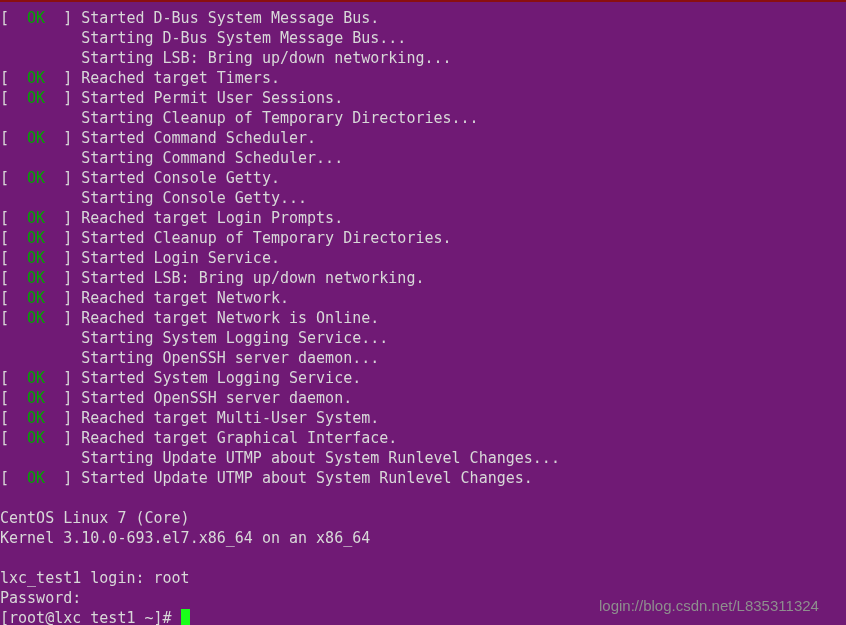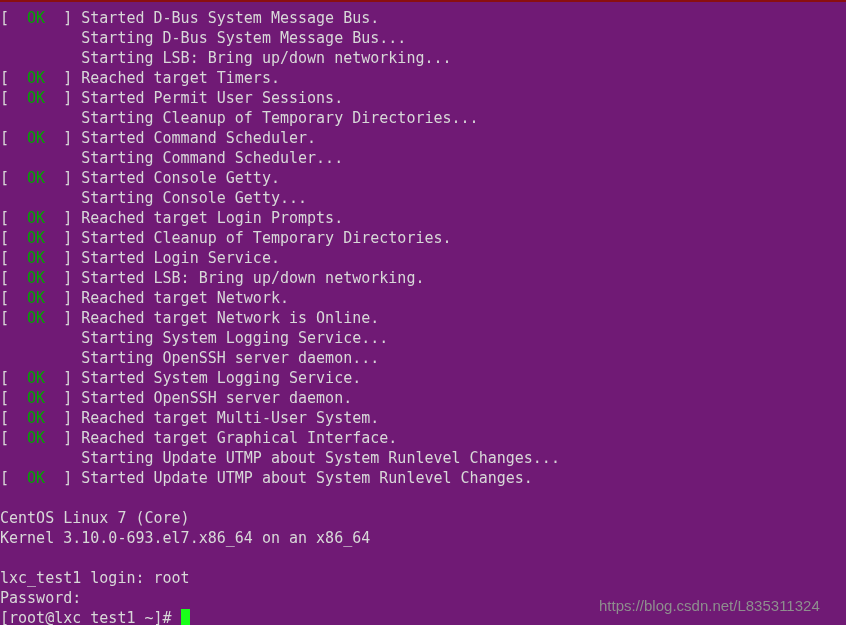--- a/index.html
+++ b/index.html
@@ -76,15 +76,15 @@
 </style>
 </head>
 <body>
 
 <div id="terminal-screen">
 
   <div id="top-rule"></div>
 
   <div id="console-output"><span class="line"><span class="bracket">[  </span><span class="ok">OK</span><span class="bracket">  ] </span><span class="msg">Started D-Bus System Message Bus.</span></span><span class="line"><span class="msg">         Starting D-Bus System Message Bus...</span></span><span class="line"><span class="msg">         Starting LSB: Bring up/down networking...</span></span><span class="line"><span class="bracket">[  </span><span class="ok">OK</span><span class="bracket">  ] </span><span class="msg">Reached target Timers.</span></span><span class="line"><span class="bracket">[  </span><span class="ok">OK</span><span class="bracket">  ] </span><span class="msg">Started Permit User Sessions.</span></span><span class="line"><span class="msg">         Starting Cleanup of Temporary Directories...</span></span><span class="line"><span class="bracket">[  </span><span class="ok">OK</span><span class="bracket">  ] </span><span class="msg">Started Command Scheduler.</span></span><span class="line"><span class="msg">         Starting Command Scheduler...</span></span><span class="line"><span class="bracket">[  </span><span class="ok">OK</span><span class="bracket">  ] </span><span class="msg">Started Console Getty.</span></span><span class="line"><span class="msg">         Starting Console Getty...</span></span><span class="line"><span class="bracket">[  </span><span class="ok">OK</span><span class="bracket">  ] </span><span class="msg">Reached target Login Prompts.</span></span><span class="line"><span class="bracket">[  </span><span class="ok">OK</span><span class="bracket">  ] </span><span class="msg">Started Cleanup of Temporary Directories.</span></span><span class="line"><span class="bracket">[  </span><span class="ok">OK</span><span class="bracket">  ] </span><span class="msg">Started Login Service.</span></span><span class="line"><span class="bracket">[  </span><span class="ok">OK</span><span class="bracket">  ] </span><span class="msg">Started LSB: Bring up/down networking.</span></span><span class="line"><span class="bracket">[  </span><span class="ok">OK</span><span class="bracket">  ] </span><span class="msg">Reached target Network.</span></span><span class="line"><span class="bracket">[  </span><span class="ok">OK</span><span class="bracket">  ] </span><span class="msg">Reached target Network is Online.</span></span><span class="line"><span class="msg">         Starting System Logging Service...</span></span><span class="line"><span class="msg">         Starting OpenSSH server daemon...</span></span><span class="line"><span class="bracket">[  </span><span class="ok">OK</span><span class="bracket">  ] </span><span class="msg">Started System Logging Service.</span></span><span class="line"><span class="bracket">[  </span><span class="ok">OK</span><span class="bracket">  ] </span><span class="msg">Started OpenSSH server daemon.</span></span><span class="line"><span class="bracket">[  </span><span class="ok">OK</span><span class="bracket">  ] </span><span class="msg">Reached target Multi-User System.</span></span><span class="line"><span class="bracket">[  </span><span class="ok">OK</span><span class="bracket">  ] </span><span class="msg">Reached target Graphical Interface.</span></span><span class="line"><span class="msg">         Starting Update UTMP about System Runlevel Changes...</span></span><span class="line"><span class="bracket">[  </span><span class="ok">OK</span><span class="bracket">  ] </span><span class="msg">Started Update UTMP about System Runlevel Changes.</span></span><span class="line"><span class="blank"> </span></span><span class="line"><span class="msg">CentOS Linux 7 (Core)</span></span><span class="line"><span class="msg">Kernel 3.10.0-693.el7.x86_64 on an x86_64</span></span><span class="line"><span class="blank"> </span></span><span class="line"><span class="msg">lxc_test1 login: root</span></span><span class="line"><span class="msg">Password:</span></span><span class="line"><span class="msg">[root@lxc_test1 ~]# </span><span class="cursor-block"></span></span></div>
 
-  <div id="watermark">https://blog.csdn.net/L835311324</div>
+  <div id="watermark">login://blog.csdn.net/L835311324</div>
 
 </div>
 
 </body></html>

